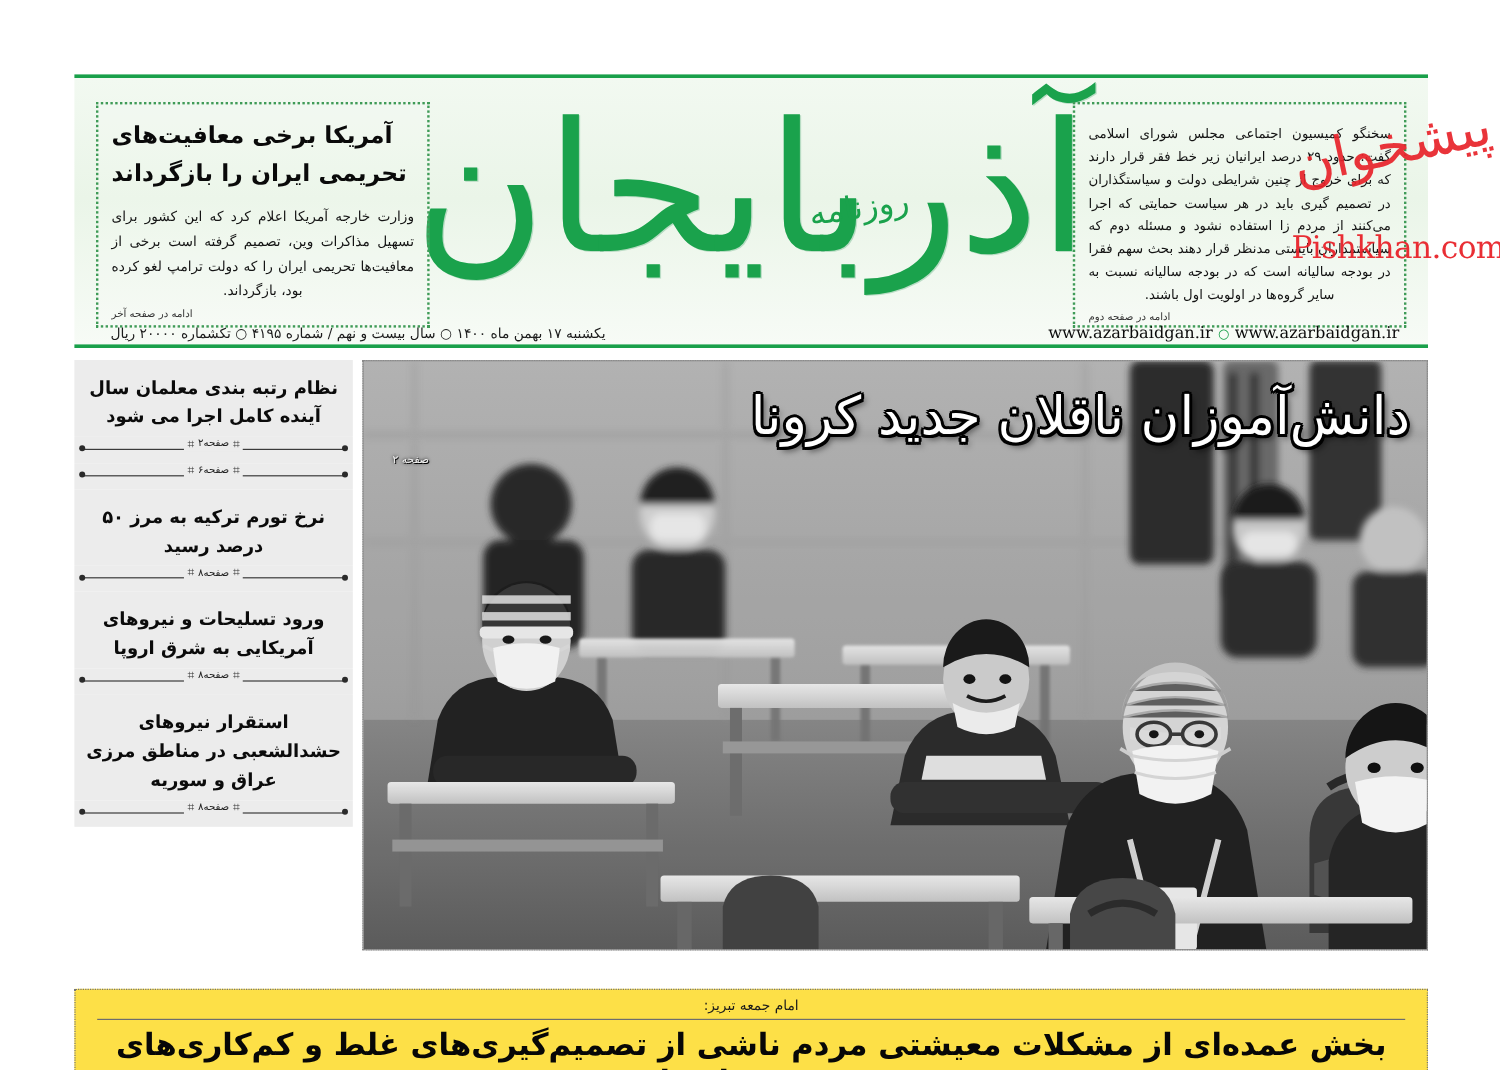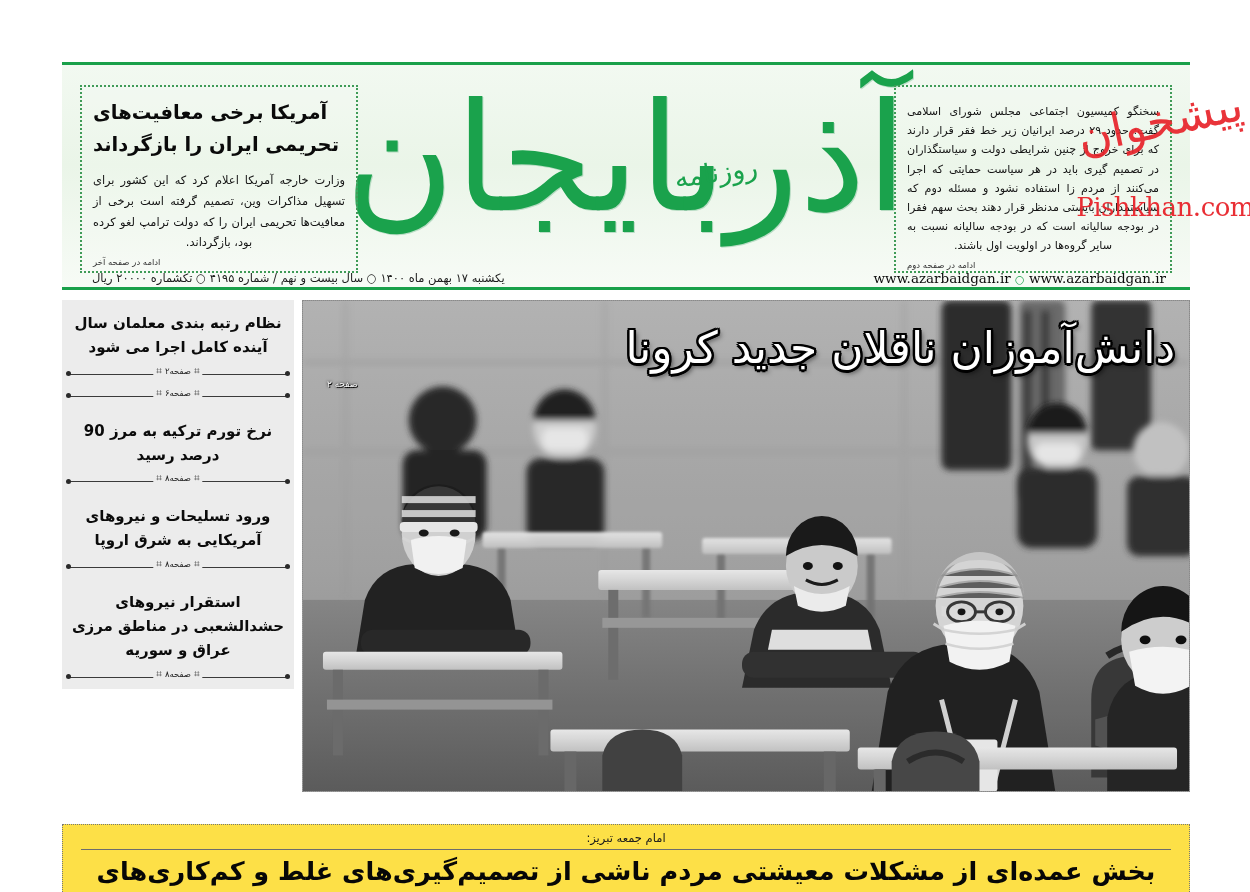--- a/index.html
+++ b/index.html
@@ -231,21 +231,21 @@
       <div class="ldot"></div>
       <div class="rdot"></div>
       <div class="pg">
         <span class="glyph">⌗</span>
         <span>صفحه۶</span>
         <span class="glyph">⌗</span>
       </div>
     </div>
 
     <div class="side-item">
-      <div class="h">نرخ تورم ترکیه به مرز 90 درصد رسید</div>
+      <div class="h">نرخ تورم ترکیه به مرز ۵۰ درصد رسید</div>
     </div>
     <div class="side-sep">
       <div class="line"></div>
       <div class="ldot"></div>
       <div class="rdot"></div>
       <div class="pg">
         <span class="glyph">⌗</span>
         <span>صفحه۸</span>
         <span class="glyph">⌗</span>
       </div>

